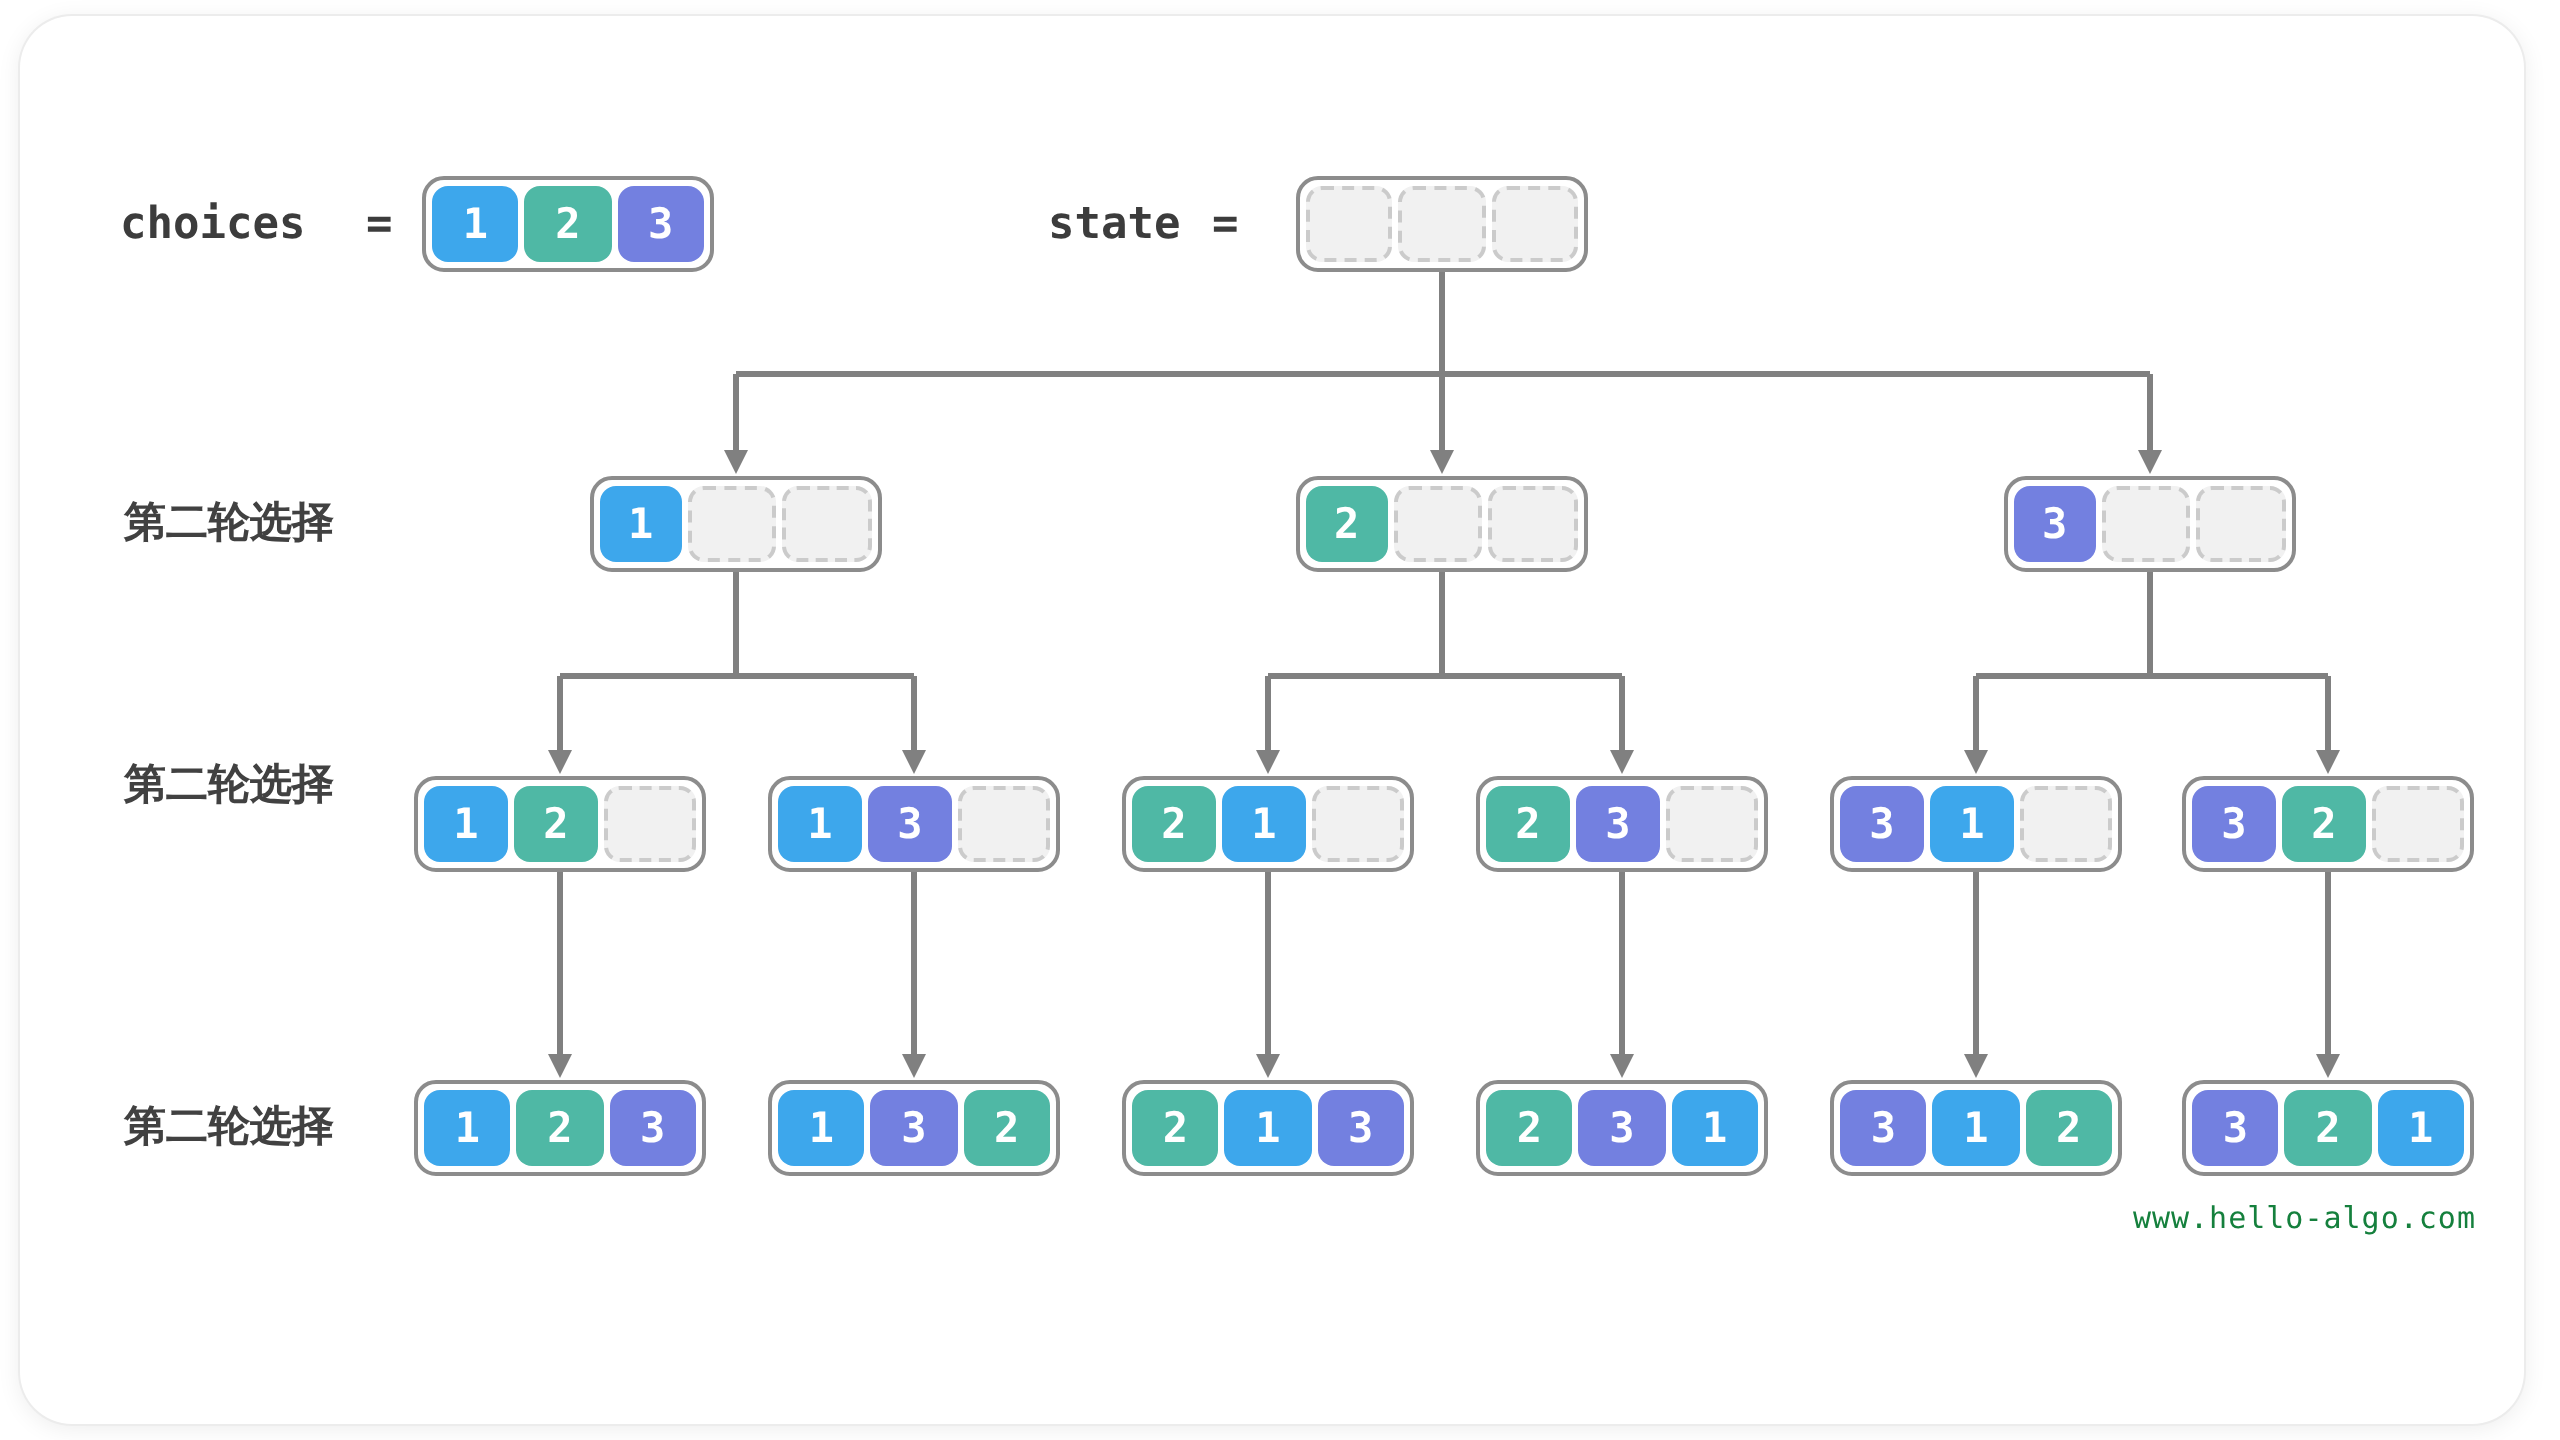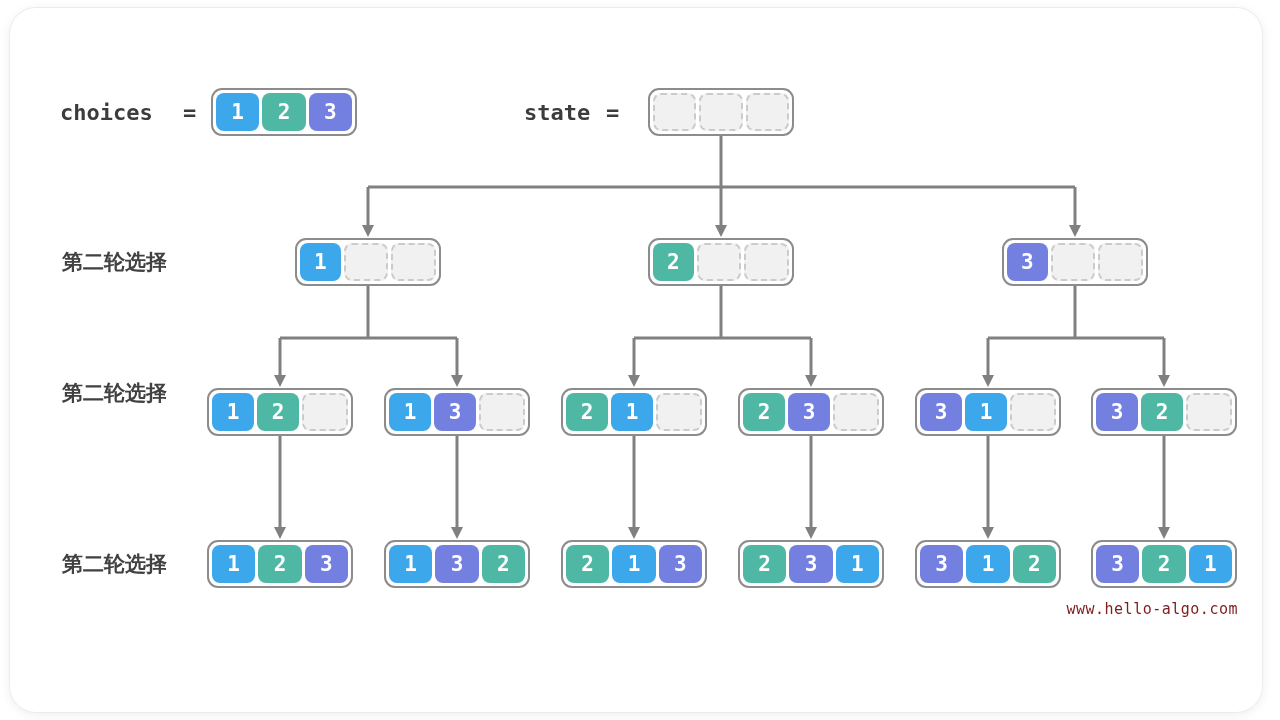--- a/index.html
+++ b/index.html
@@ -24,21 +24,21 @@
         background:#ffffff;border:2px solid #8c8c8c;border-radius:11px;
         padding:3px;display:flex;gap:3px;}
   .cell{flex:1;border-radius:8px;box-sizing:border-box;
         display:flex;align-items:center;justify-content:center;
         font-family:"DejaVu Sans Mono", monospace;font-weight:bold;
         font-size:21px;color:#ffffff;}
   .cell.empty{background:#f1f1f1;border:2px dashed #cbcbcb;}
 
   #footer{position:absolute;right:42px;bottom:22px;
           font-family:"DejaVu Sans Mono", monospace;font-size:15px;
-          letter-spacing:0.5px;color:#7f1d1d;}
+          letter-spacing:0.5px;color:#15803d;}
 </style>
 </head>
 <body>
 
 <div id="card"></div>
 
 <div id="stage">
 
   <svg id="edges" width="1280" height="720" viewBox="0 0 1280 720">
     <defs>

